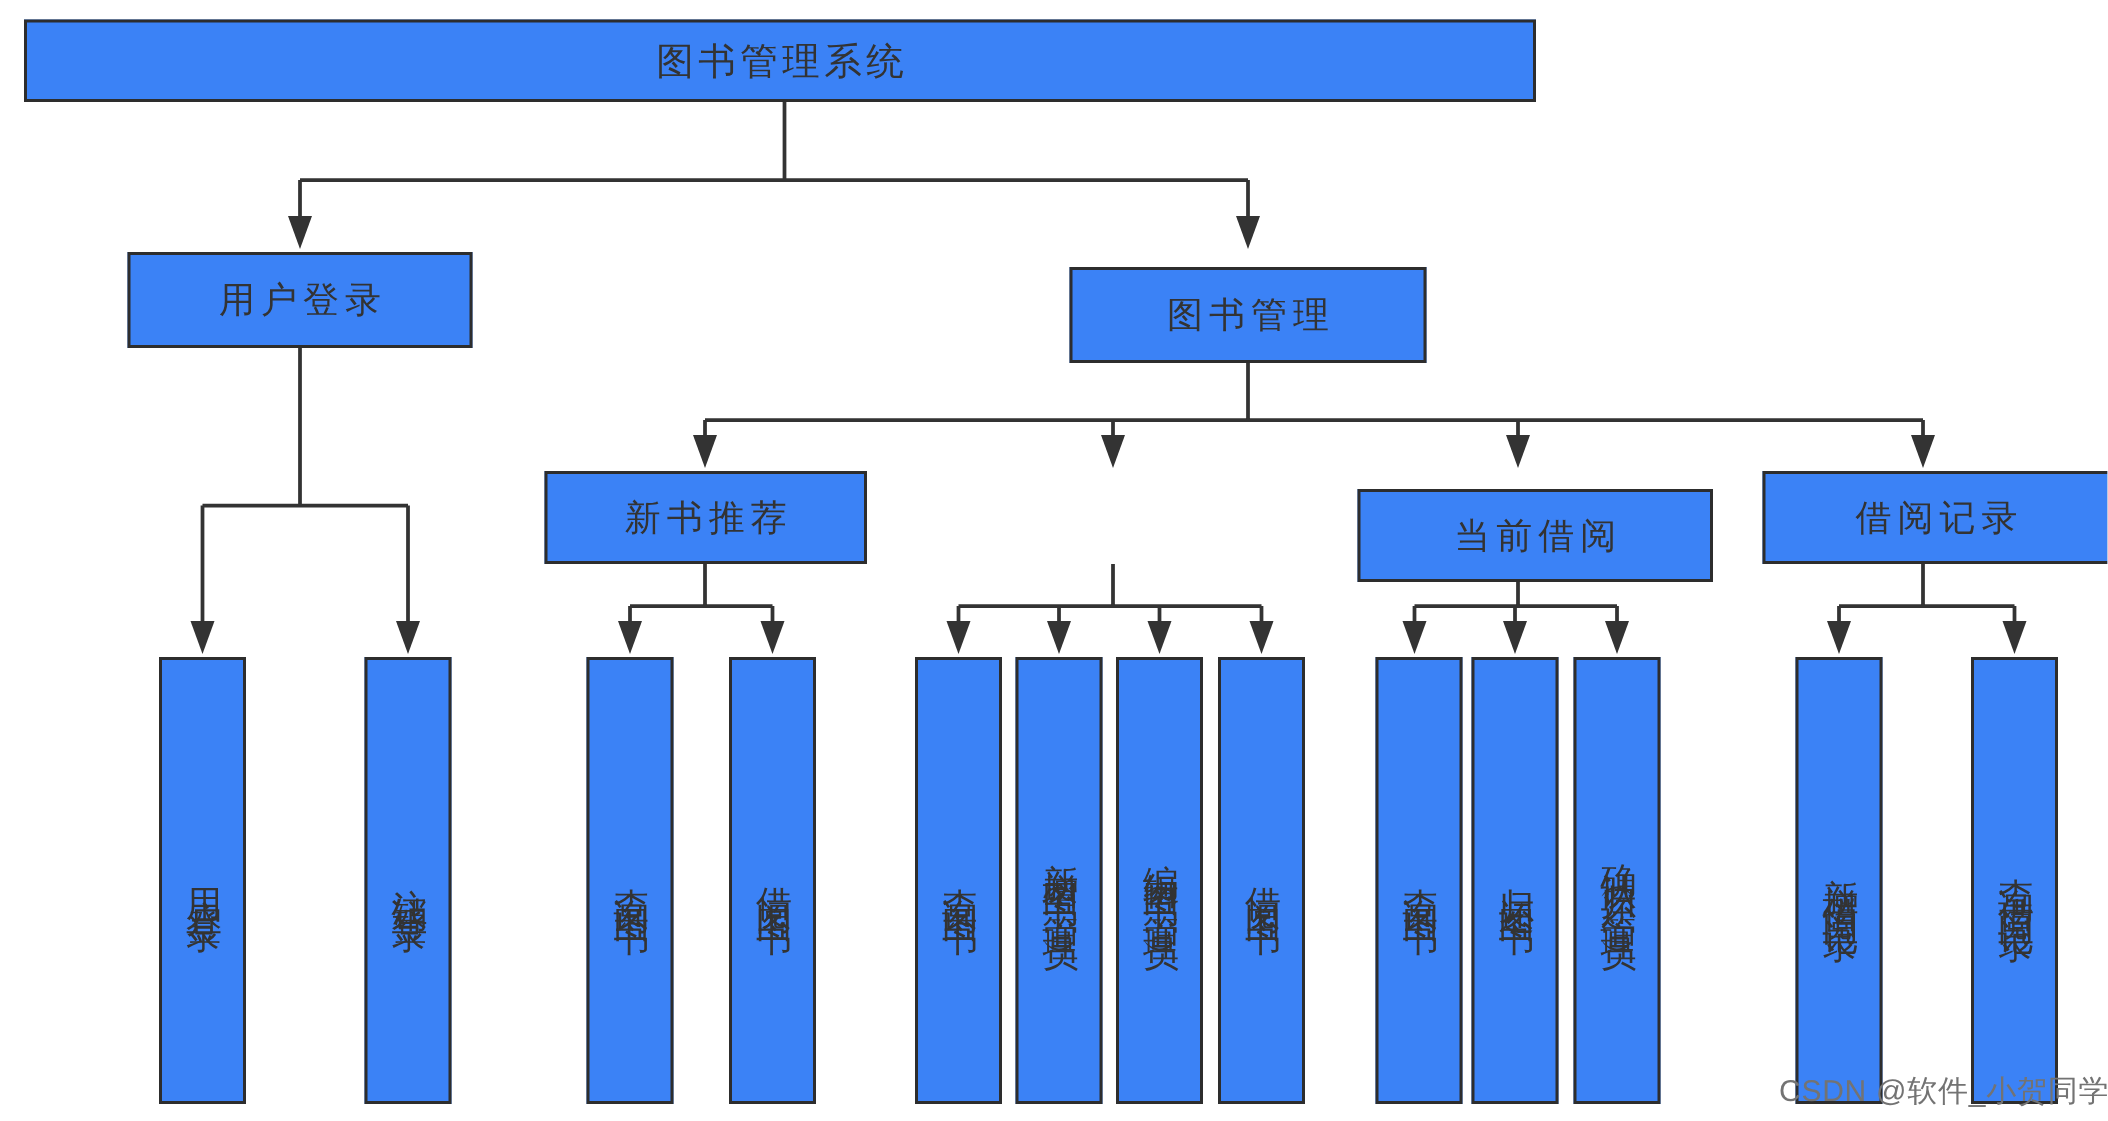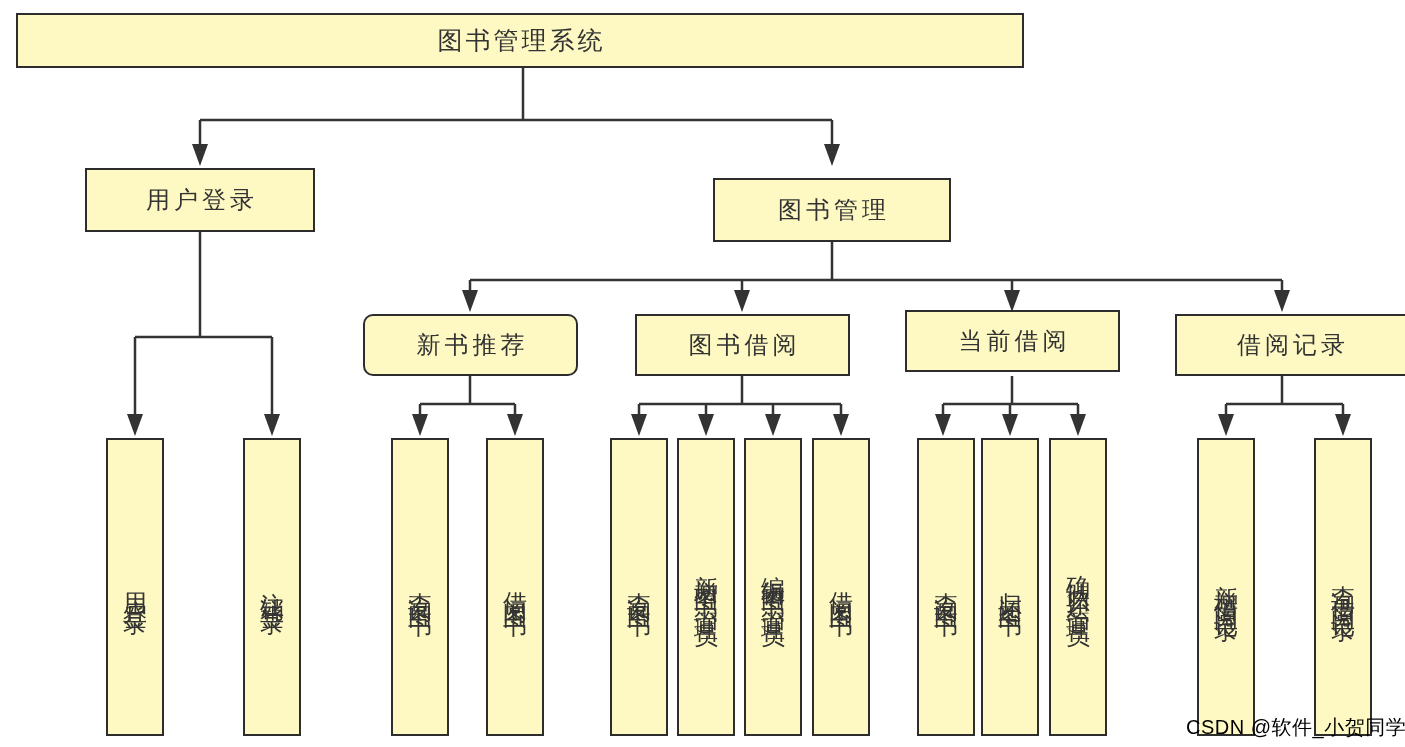--- a/index.html
+++ b/index.html
@@ -3,42 +3,42 @@
 <meta charset="utf-8">
 <style>
   html,body { margin:0; padding:0; background:#ffffff; }
   .canvas {
     position:relative; width:1405px; height:747px; background:#ffffff;
     font-family:"Liberation Sans", sans-serif; overflow:hidden;
   }
   svg.connectors { position:absolute; left:0; top:0; z-index:1; }
   .box {
     position:absolute; box-sizing:border-box; z-index:2;
-    border:2.5px solid #2d2d2d; background:#fef9c3;
+    border:2.5px solid #2d2d2d; background:#3b82f6;
     display:flex; align-items:center; justify-content:center;
     color:#333333;
     text-align:center;
   }
   .hlabel { font-size:24px; letter-spacing:4px; text-indent:4px; white-space:nowrap; }
   .root-box { font-size:25px; letter-spacing:3px; text-indent:3px; }
   .leaf {
     writing-mode:vertical-rl; font-size:24px; letter-spacing:7px;
     line-height:1; white-space:nowrap;
   }
   .watermark {
     position:absolute; left:1186px; top:714px; z-index:5;
-    font-size:20px; color:#000000; letter-spacing:0.5px; white-space:nowrap;
+    font-size:20px; color:#737373; letter-spacing:0.5px; white-space:nowrap;
   }
   
   .n-root { left:16px;  top:13px;  width:1008px; height:55px; }
   .n-l2a  { left:85px;  top:168px; width:230px;  height:64px; }
   .n-l2b  { left:713px; top:168px; width:238px;  height:64px;margin-top:10px; }
-  .n-l3a  { left:363px; top:314px; width:215px;  height:62px;border-radius:10px; }
+  .n-l3a  { left:363px; top:314px; width:215px;  height:62px; }
   .n-l3b  { left:635px; top:314px; width:215px;  height:62px; }
-  .n-l3c  { left:905px; top:310px; width:215px;  height:62px; }
+  .n-l3c  { left:905px; top:326px; width:237px;  height:62px; }
   .n-l3d  { left:1175px;top:314px; width:232px;  height:62px; }
   .lf     { top:438px; width:58px; height:298px; }
   .lf1  { left:106px; }  .lf2  { left:243px; }
   .lf3  { left:391px; }  .lf4  { left:486px; }
   .lf5  { left:610px; }  .lf6  { left:677px; }
   .lf7  { left:744px; }  .lf8  { left:812px; }
   .lf9  { left:917px; }  .lf10 { left:981px; }  .lf11 { left:1049px; }
   .lf12 { left:1197px; } .lf13 { left:1314px; }
 </style>
 </head>
@@ -93,23 +93,20 @@
   <div class="box n-l2a hlabel">
     <span>用户登录</span>
   </div>
   <div class="box n-l2b hlabel">
     <span>图书管理</span>
   </div>
 
   <div class="box n-l3a hlabel">
     <span>新书推荐</span>
   </div>
-  <div class="box n-l3b hlabel">
-    <span>图书借阅</span>
-  </div>
   <div class="box n-l3c hlabel">
     <span>当前借阅</span>
   </div>
   <div class="box n-l3d hlabel">
     <span>借阅记录</span>
   </div>
 
   <div class="box lf lf1 leaf">
     <span>用户登录</span>
   </div>

